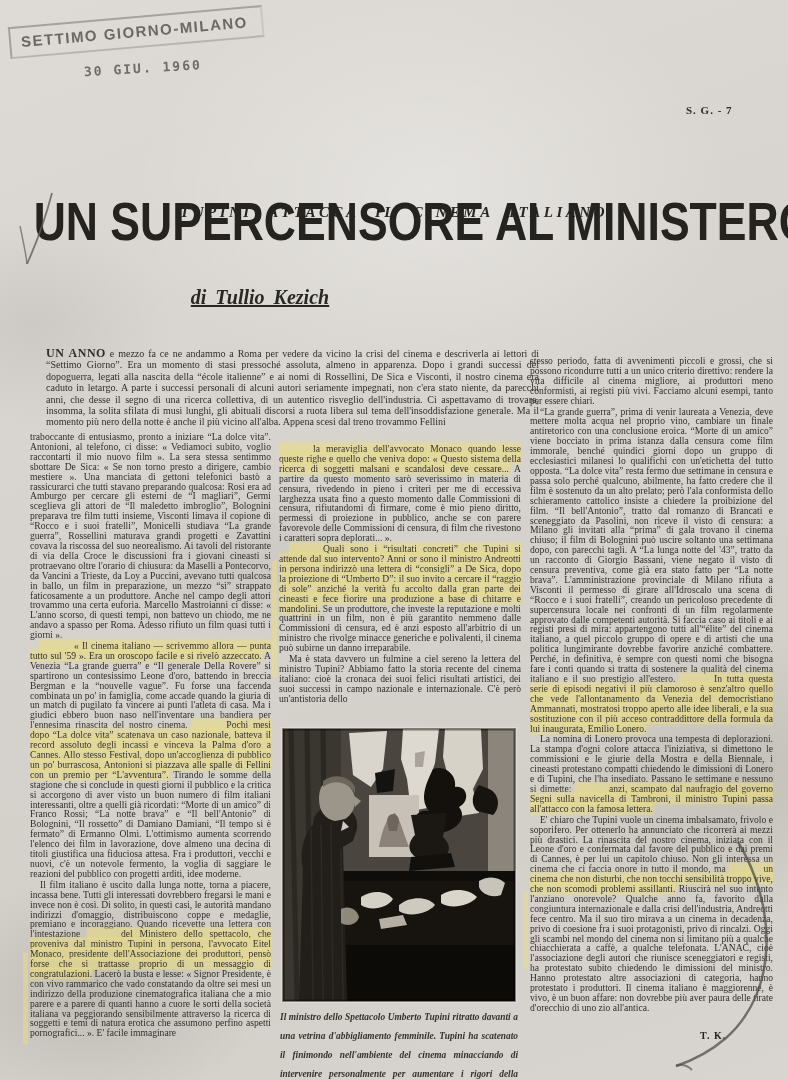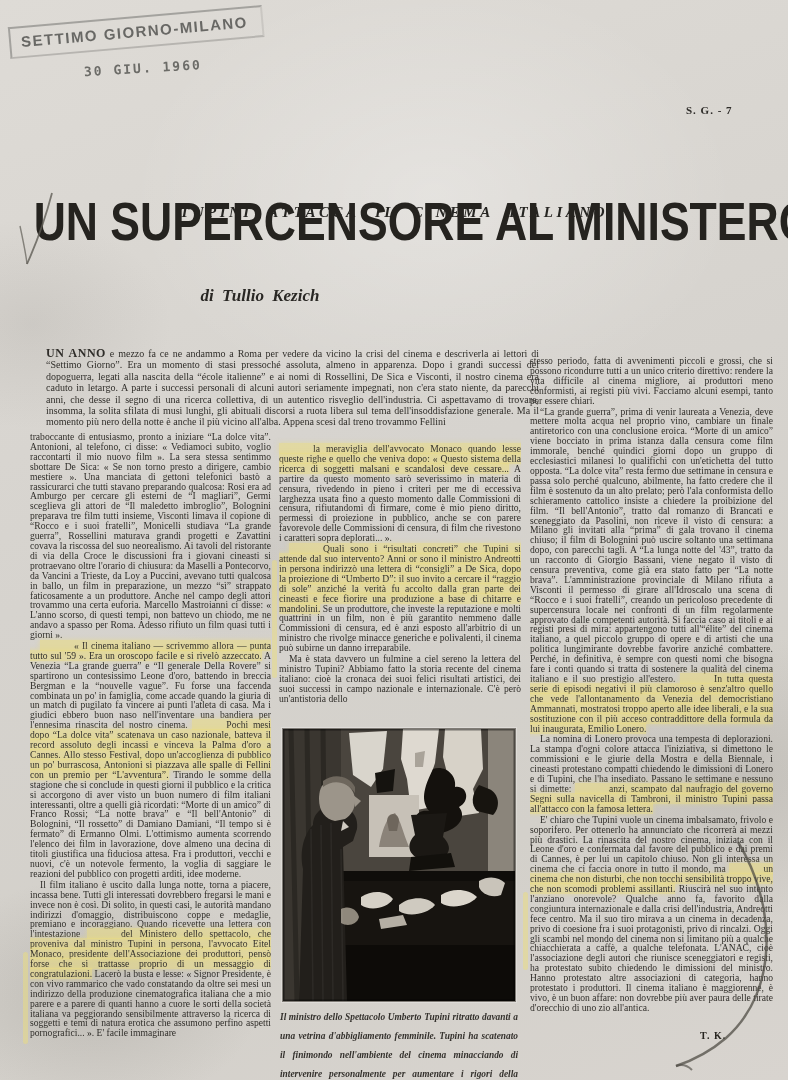--- a/index.html
+++ b/index.html
@@ -30,21 +30,21 @@
     position:absolute;left:0;top:172px;width:100%;text-align:center;
     font-style:italic;font-weight:bold;font-size:15px;letter-spacing:3.5px;word-spacing:9px;color:#262522;margin-top:32px;
   }
   .headline{
     position:absolute;left:30px;top:192px;width:728px;margin:0;text-align:center;
     font-family:"Liberation Sans",sans-serif;font-weight:bold;font-size:45px;letter-spacing:0px;
     color:#25231f;transform:scaleY(1.18) scaleX(.99);transform-origin:center top;white-space:nowrap;
   }
   .byline{
     position:absolute;left:140px;top:286px;width:240px;text-align:center;
-    font-style:italic;font-weight:bold;font-size:17px;word-spacing:4px;color:#292724;
+    font-style:italic;font-weight:bold;font-size:20px;word-spacing:4px;color:#292724;text-decoration:underline;
   }
   
   .col{position:absolute;text-align:justify;font-size:9.6px;line-height:9.9px;color:#302e2a;}
   .intro{left:30px;top:348px;width:493px;font-size:10px;line-height:11.4px;margin-left:16px;}
   .col-left{left:30px;top:432px;width:241px;height:656px;}
   .col-mid{left:279px;top:444px;width:242px;height:276px;}
   .col-right{left:530px;top:348px;width:243px;height:672px;margin-top:8px;}
   .col p{margin:0 0 1px 0;text-indent:10px;}
   .col p.cont{text-indent:0;}
   .lead{font-weight:bold;font-size:12px;letter-spacing:.5px;}

